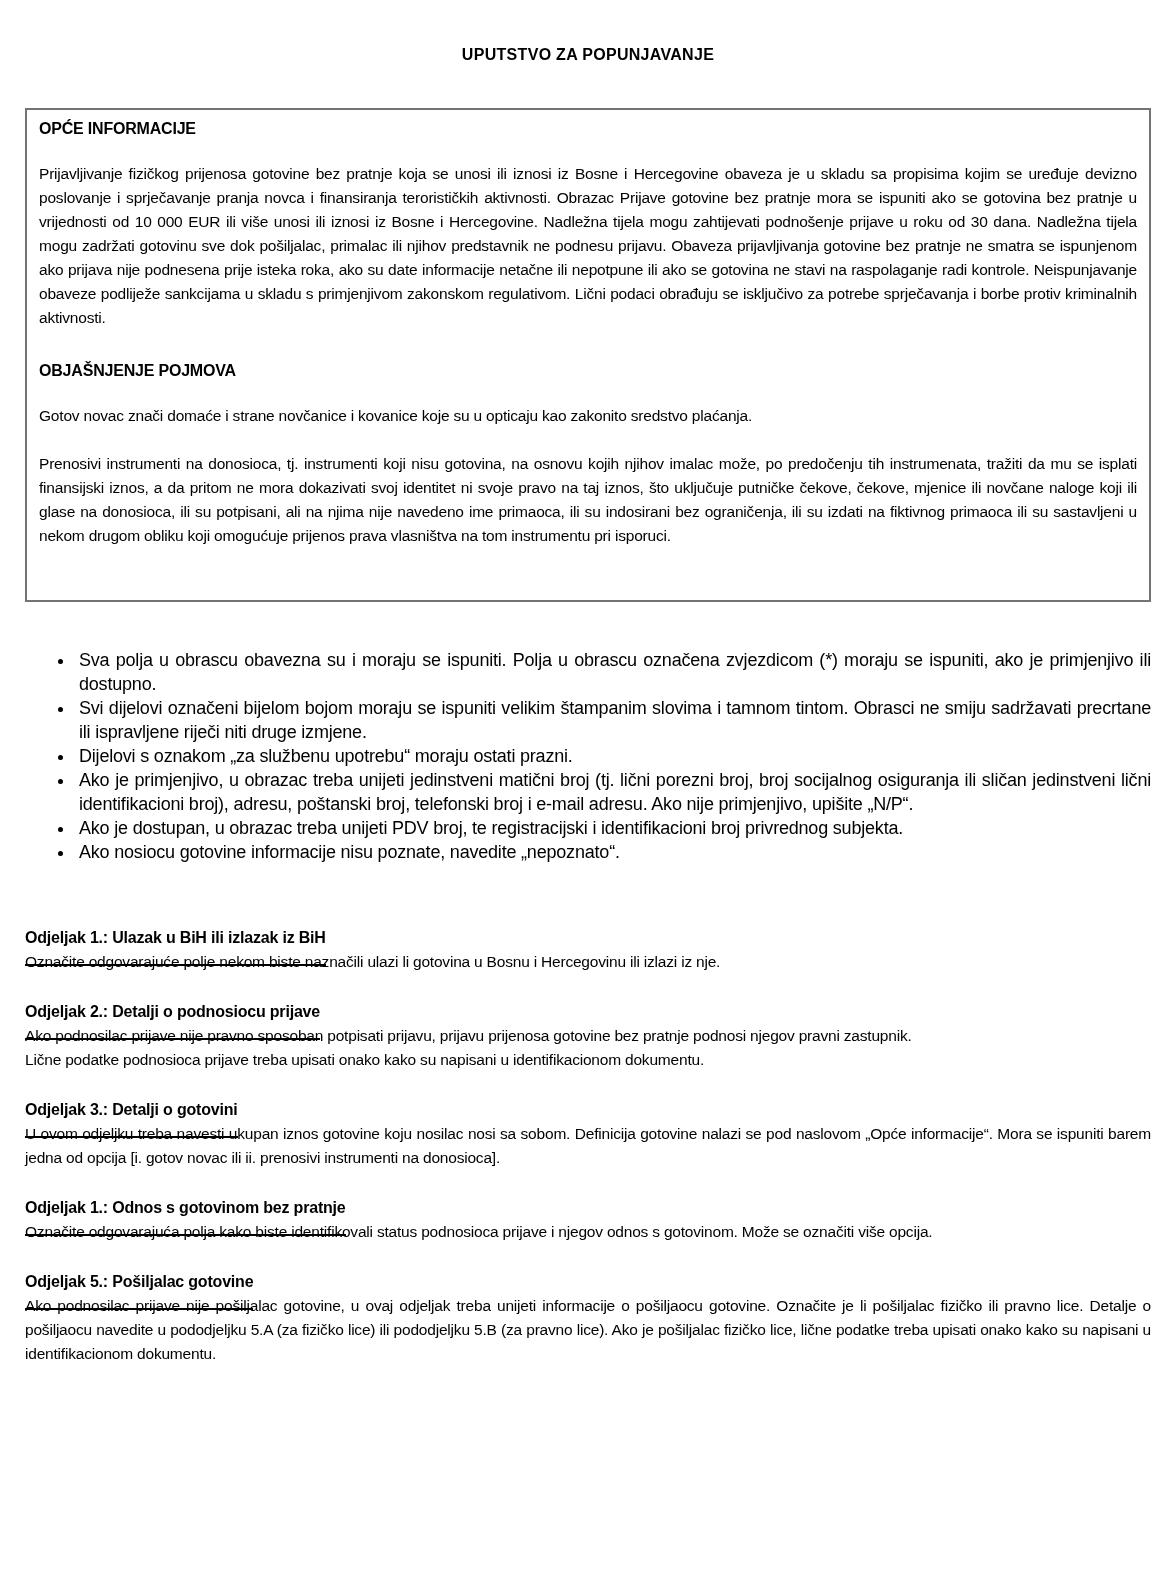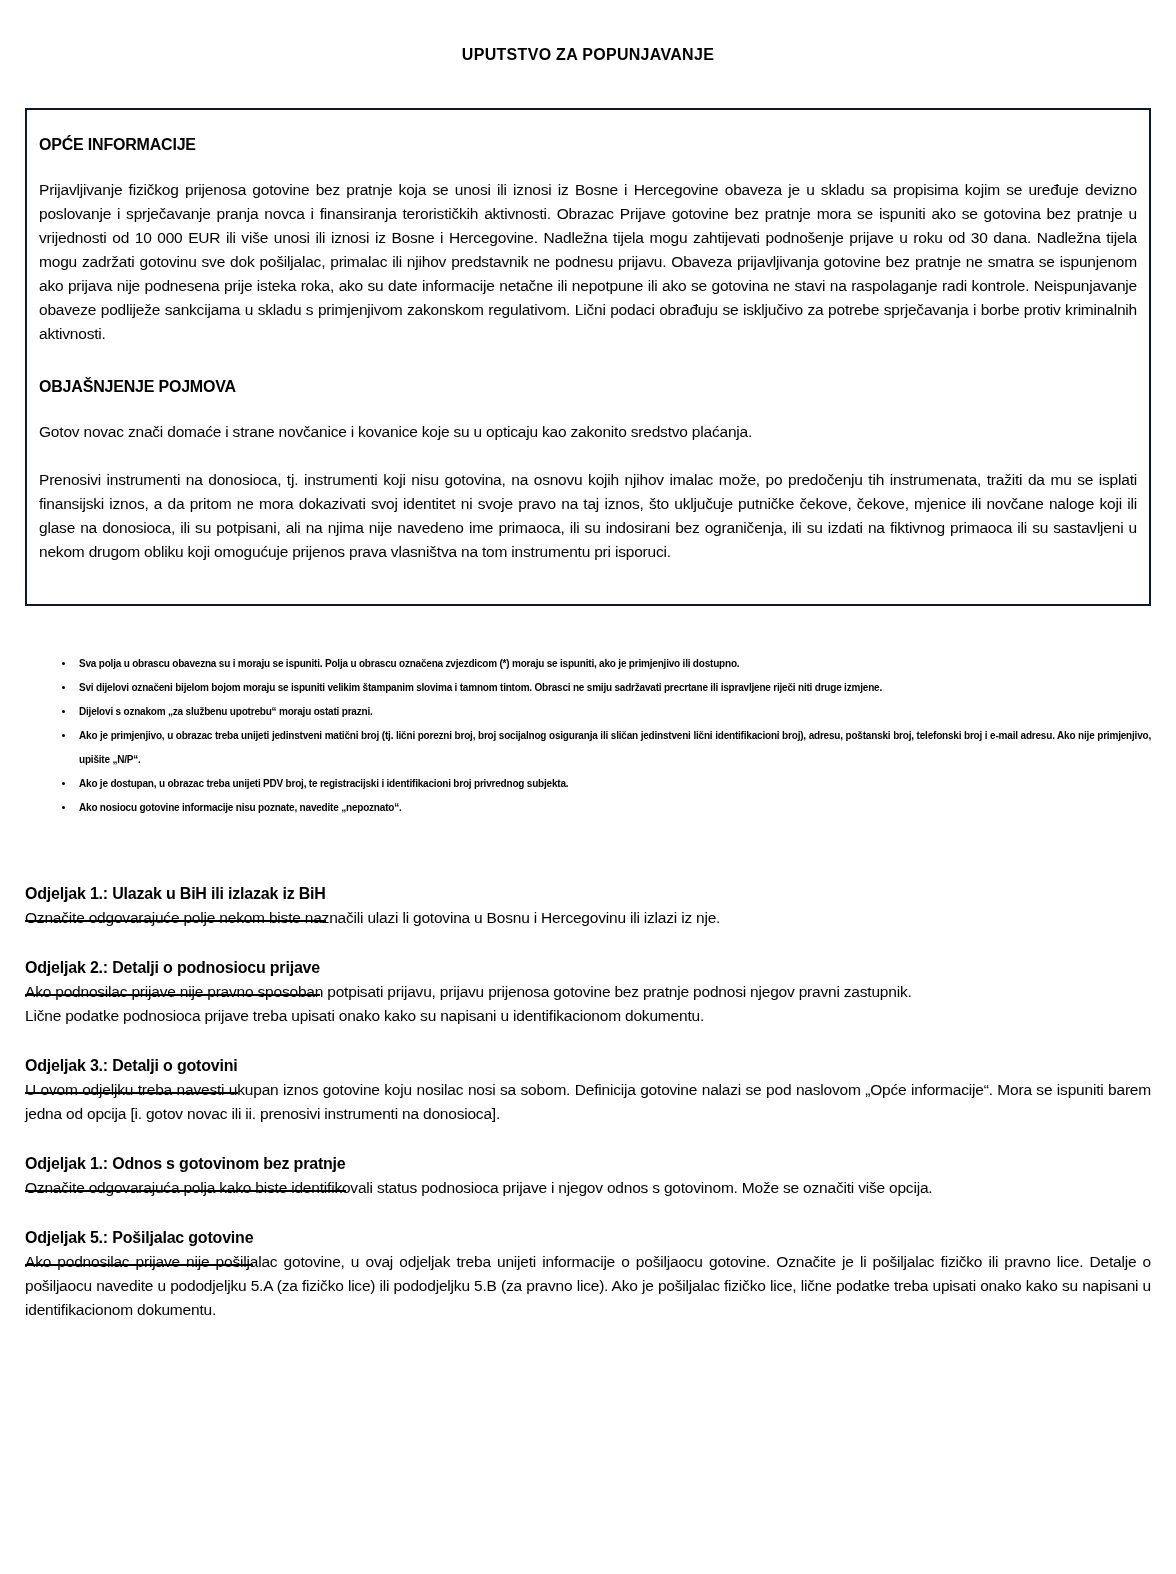--- a/index.html
+++ b/index.html
@@ -20,52 +20,52 @@
   }
   .doc-title {
     text-align: center;
     font-weight: bold;
     font-size: 16px;
     letter-spacing: 0.3px;
     padding-top: 46px;
     margin: 0;
   }
   .info-box {
-    border: 2px solid #0f172a;
+    border: 2px solid #737373;
     margin-top: 44px;
-    padding: 26px 12px 40px 12px;
+    padding: 10px 12px 40px 12px;
     box-sizing: border-box;
   }
   .box-heading {
     font-weight: bold;
     font-size: 16px;
     margin: 0 0 24px 0;
     letter-spacing: -0.2px;
   }
   .box-heading.second {
     margin-top: 32px;
   }
   .para {
     font-size: 15.5px;
     line-height: 24px;
     text-align: justify;
     margin: 0 0 24px 0;
     letter-spacing: -0.2px;
   }
   .para.last {
-    margin-bottom: 0;
+    margin-bottom: 12px;
   }
   .bullet-list {
     margin: 46px 0 0 0;
     padding: 0 0 0 50px;
   }
   .bullet-list li {
-    font-size: 10px;
+    font-size: 18px;
     line-height: 24px;
-    font-weight: bold;
+    font-weight: normal;
     text-align: justify;
     padding-left: 4px;
     letter-spacing: -0.2px;
   }
   .sections {
     margin-top: 62px;
   }
   .section {
     margin-top: 26px;
   }

